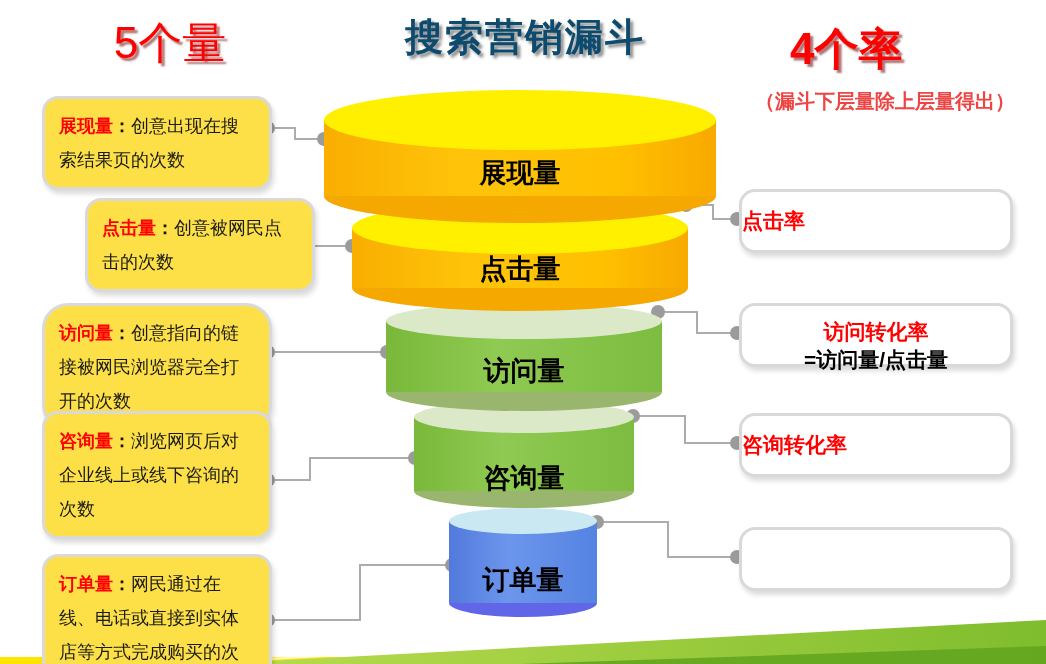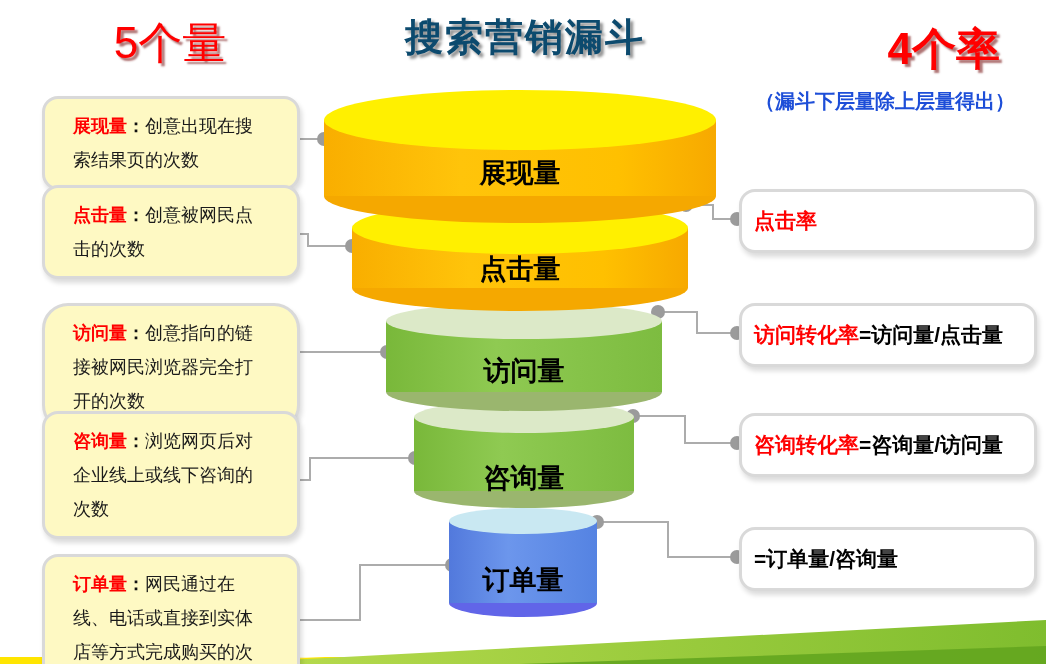--- a/index.html
+++ b/index.html
@@ -17,47 +17,47 @@
     z-index:5;
   }
   .head-center{
     left:340px;top:12px;width:370px;text-align:center;
     font-size:38px;font-weight:bold;color:#0c4a6e;
     letter-spacing:2px;
     text-shadow:3px 3px 3px rgba(0,0,0,.45);
     z-index:5;
   }
   .head-right{
-    left:790px;top:20px;width:210px;text-align:right;
+    left:790px;top:20px;width:210px;text-align:left;
     font-size:44px;font-weight:bold;color:#ff0000;
     text-shadow:3px 3px 2px rgba(110,0,0,.55);
     z-index:5;
   }
   .sub-right{
     left:730px;top:88px;width:310px;text-align:center;
-    font-size:20px;font-weight:bold;color:#1d4ed8;
+    font-size:20px;font-weight:bold;color:#ef4444;
     z-index:5;
   }
   
   .def-box{
     left:42px;width:196px;
-    background:#fef9c3;border:3px solid #d9d9d9;border-radius:16px;
+    background:#fde047;border:3px solid #d9d9d9;border-radius:16px;
     box-shadow:2px 4px 5px rgba(0,0,0,.14);
-    padding:10px 28px;
+    padding:10px 14px;
     font-size:18px;line-height:34px;color:#1a1a1a;
     z-index:4;
   }
   .def-box .term{color:#ff0000;font-weight:bold;}
   .def-box .sep{font-weight:bold;color:#111;}
   
   .rate-box{
     left:739px;width:268px;height:34px;
     background:#fff;border:3px solid #d9d9d9;border-radius:16px;
     box-shadow:2px 4px 5px rgba(0,0,0,.14);
-    padding:12px 12px;
+    padding:12px 0;
     display:flex;align-items:center;
     font-size:21px;font-weight:bold;color:#000;
     white-space:nowrap;
     z-index:4;
   }
   .rate-box .term{color:#ff0000;}
   svg text.flabel{
     font-family:"Liberation Sans","DejaVu Sans",sans-serif;
     font-size:27px;font-weight:bold;fill:#000;
   }
@@ -165,39 +165,37 @@
     <ellipse cx="520" cy="196" rx="196" ry="27" fill="#F5A800"></ellipse>
     <rect x="324" y="120" width="392" height="76" fill="url(#ybody)"></rect>
     <ellipse cx="520" cy="120" rx="196" ry="30" fill="#FFF000"></ellipse>
     <text class="flabel" x="520" y="182" text-anchor="middle">展现量</text>
   </g>
 </svg>
 
 <div class="abs def-box" style="top:96px;">
   <span class="term">展现量</span><span class="sep">：</span><span>创意出现在搜索结果页的次数</span>
 </div>
-<div class="abs def-box" style="top:185px;">
+<div class="abs def-box" style="top:198px;margin-left:43px;">
   <span class="term">点击量</span><span class="sep">：</span><span>创意被网民点击的次数</span>
 </div>
 <div class="abs def-box" style="top:303px;border-radius:26px;">
   <span class="term">访问量</span><span class="sep">：</span><span>创意指向的链接被网民浏览器完全打开的次数</span>
 </div>
 <div class="abs def-box" style="top:411px;">
   <span class="term">咨询量</span><span class="sep">：</span><span>浏览网页后对企业线上或线下咨询的次数</span>
 </div>
 <div class="abs def-box" style="top:554px;">
   <span class="term">订单量</span><span class="sep">：</span><span>网民通过在线、电话或直接到实体店等方式完成购买的次数</span>
 </div>
 
 <div class="abs rate-box" style="top:189px;">
   <span class="term">点击率</span>
 </div>
-<div class="abs rate-box" style="top:303px;">
+<div class="abs rate-box" style="top:303px;flex-direction:column;">
   <span class="term">访问转化率</span>
     <span>=访问量/点击量</span>
 </div>
 <div class="abs rate-box" style="top:413px;text-align:center;">
   <span class="term">咨询转化率</span>
-    <span>=咨询量/访问量</span>
 </div>
 <div class="abs rate-box" style="top:527px;">
-    <span>=订单量/咨询量</span>
 </div>
 
 </body></html>

